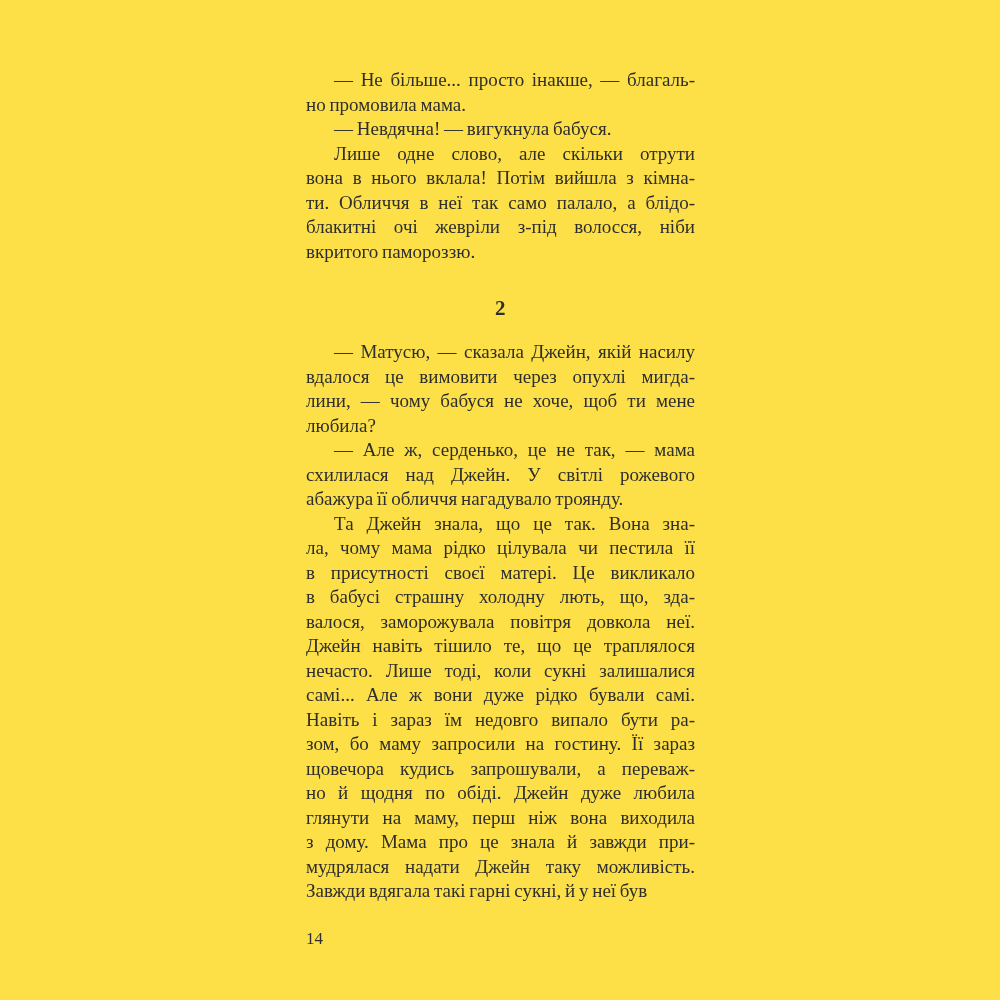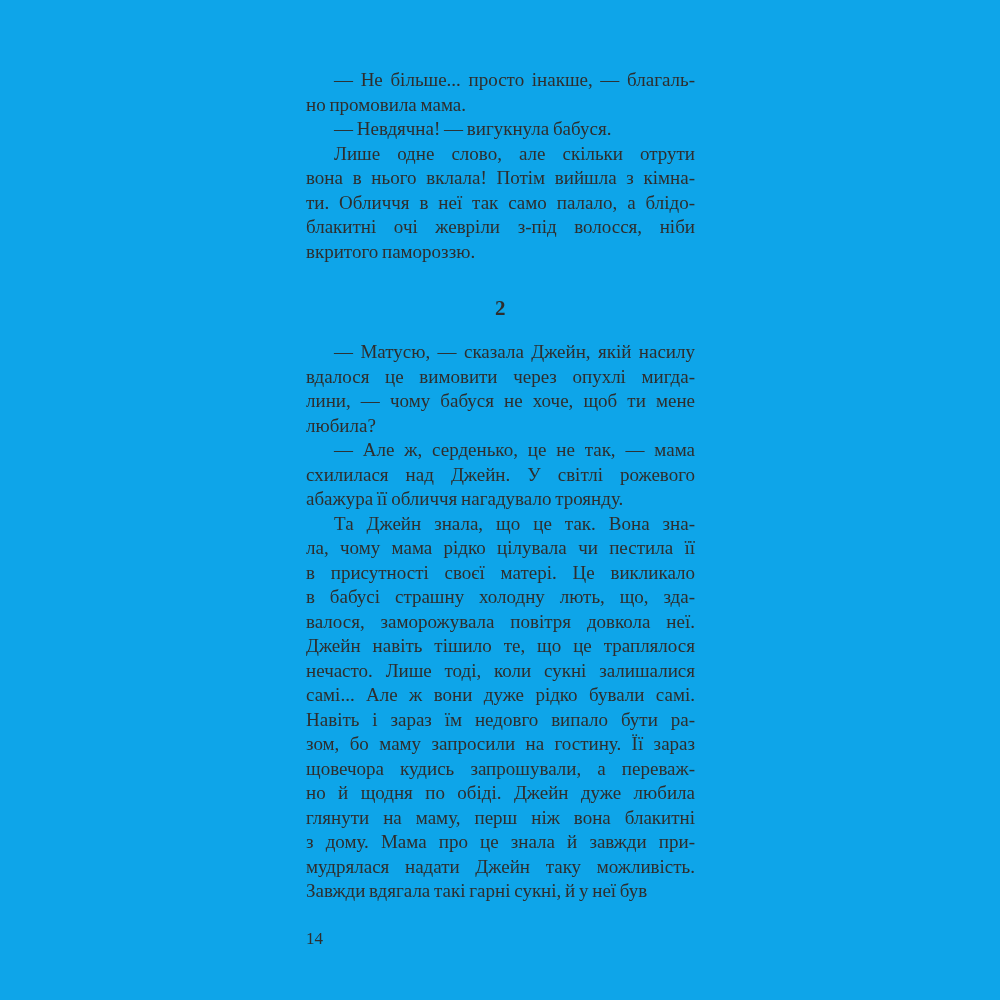--- a/index.html
+++ b/index.html
@@ -4,21 +4,21 @@
 <style>
   html, body {
     margin: 0;
     padding: 0;
     background: #ffffff;
   }
   .page {
     position: relative;
     width: 1000px;
     height: 1000px;
-    background: #0ea5e9;
+    background: #fde047;
     overflow: hidden;
     font-family: "Liberation Serif", serif;
     color: #2e2e2e;
   }
   .scan-soft {
     filter: blur(0.3px);
   }
   .text-column {
     position: absolute;
     left: 306px;
@@ -100,20 +100,20 @@
         <div class="line">в присутності своєї матері. Це викликало</div>
         <div class="line">в бабусі страшну холодну лють, що, зда-</div>
         <div class="line">валося, заморожувала повітря довкола неї.</div>
         <div class="line">Джейн навіть тішило те, що це траплялося</div>
         <div class="line">нечасто. Лише тоді, коли сукні залишалися</div>
         <div class="line">самі... Але ж вони дуже рідко бували самі.</div>
         <div class="line">Навіть і зараз їм недовго випало бути ра-</div>
         <div class="line">зом, бо маму запросили на гостину. Її зараз</div>
         <div class="line">щовечора кудись запрошували, а переваж-</div>
         <div class="line">но й щодня по обіді. Джейн дуже любила</div>
-        <div class="line">глянути на маму, перш ніж вона блакитні</div>
+        <div class="line">глянути на маму, перш ніж вона виходила</div>
         <div class="line">з дому. Мама про це знала й завжди при-</div>
         <div class="line">мудрялася надати Джейн таку можливість.</div>
         <div class="line last">Завжди вдягала такі гарні сукні, й у неї був</div>
       </div>
     </div>
   <div class="page-number scan-soft">14</div>
 </div>
 
 </body></html>

